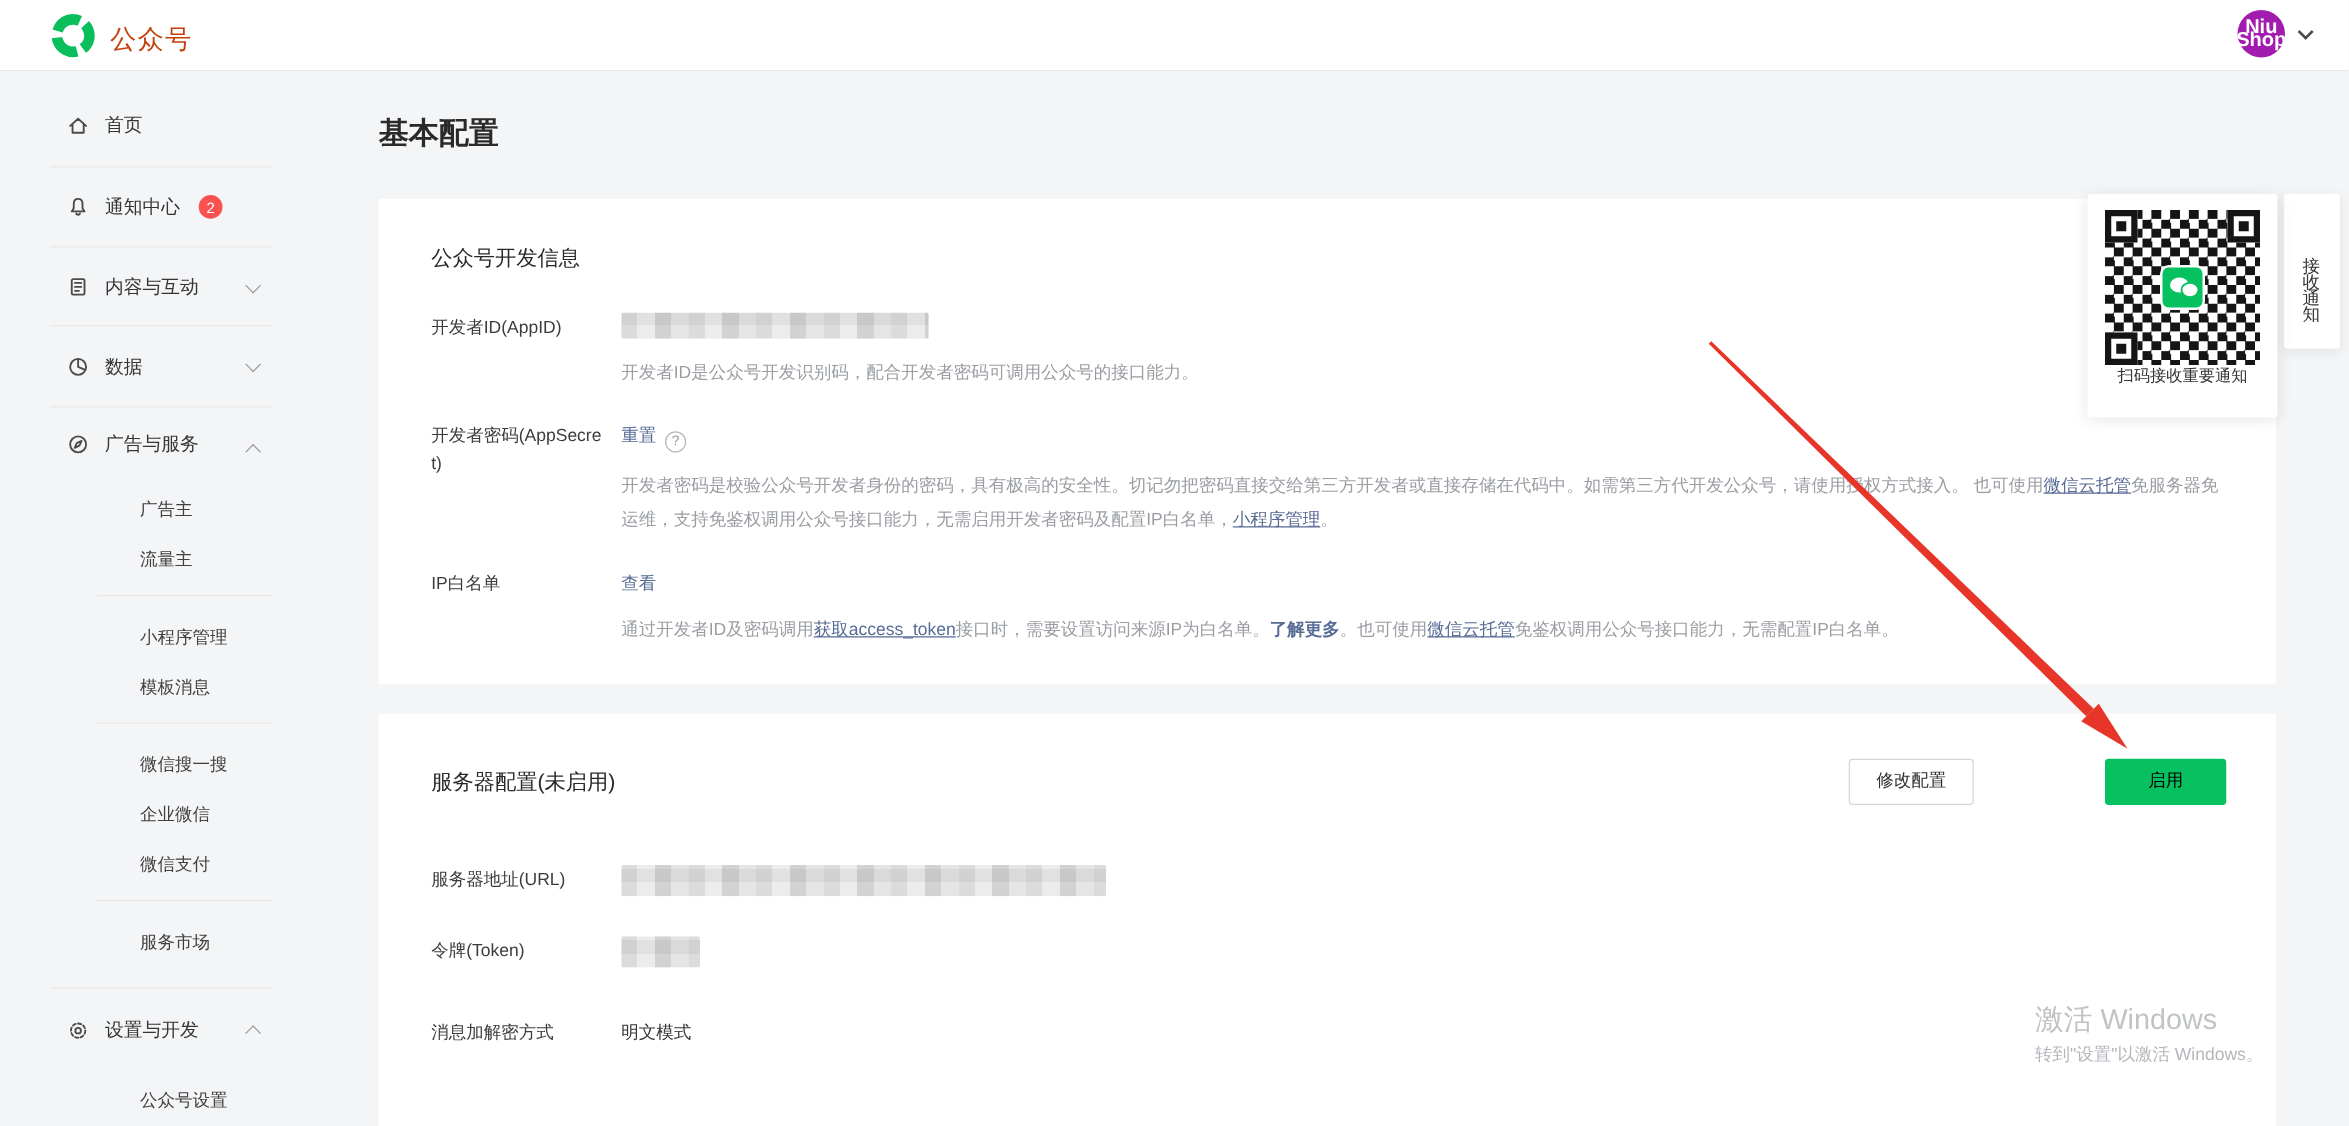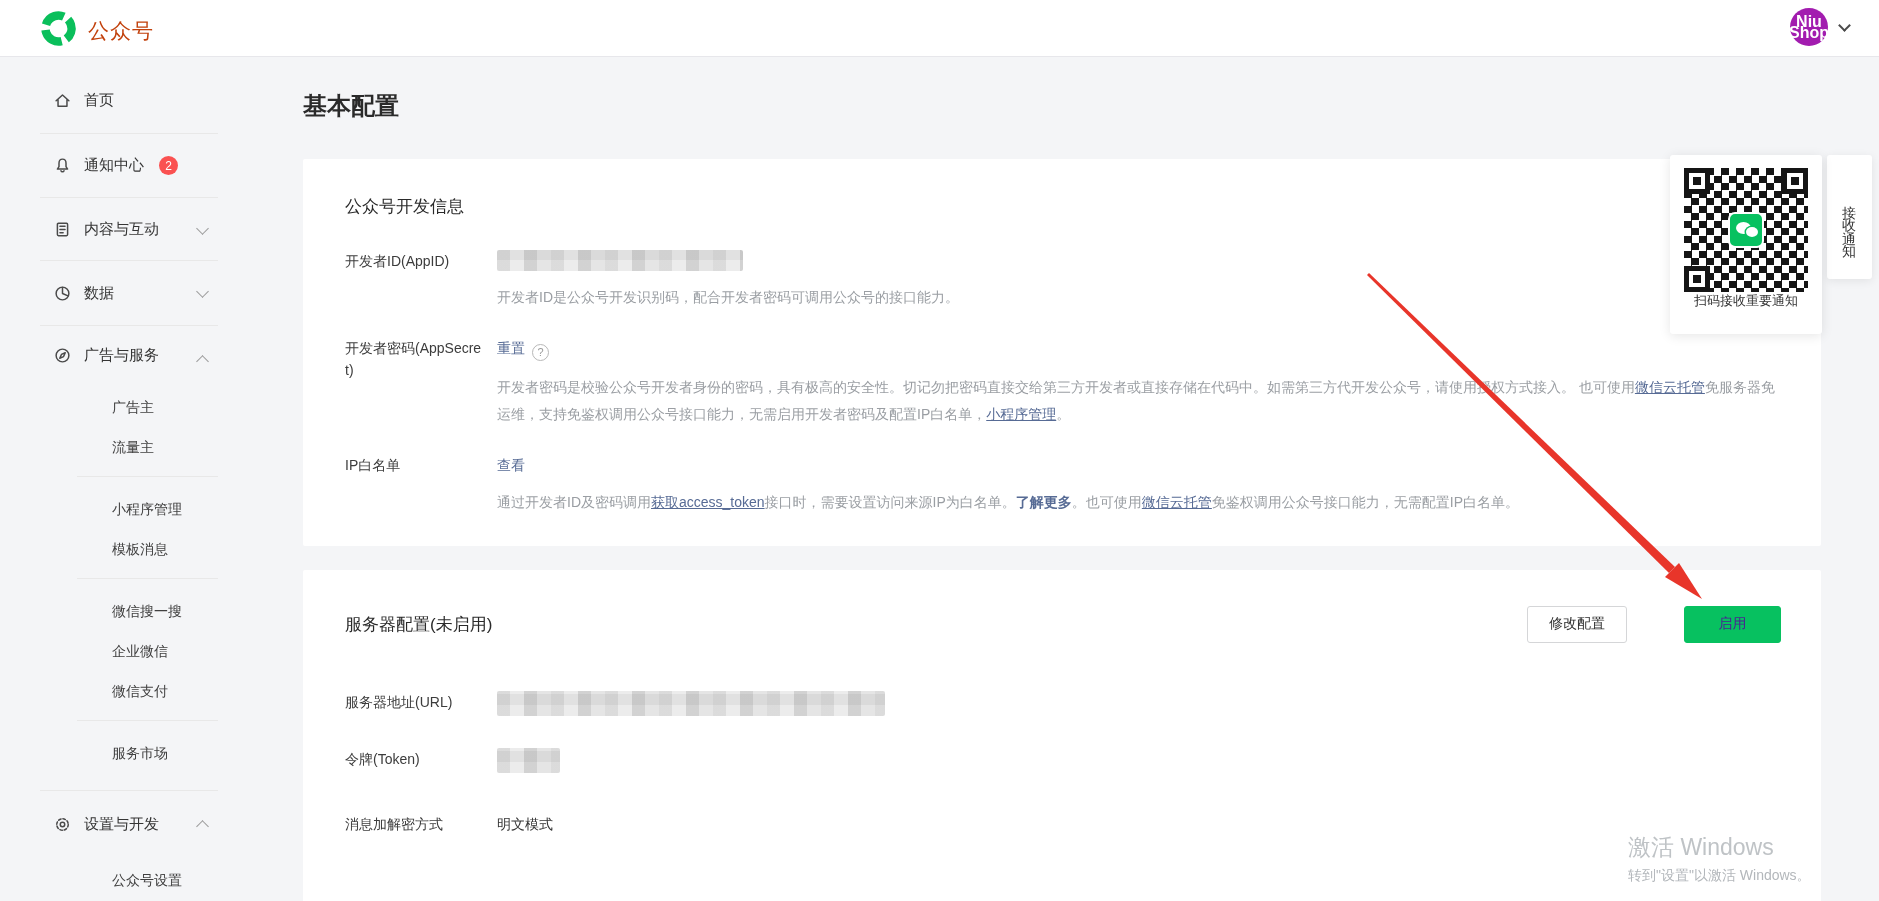--- a/index.html
+++ b/index.html
@@ -50,21 +50,21 @@
   .mosaic { height:21px; border-radius:2px;
     background:
       repeating-linear-gradient(90deg, rgba(0,0,0,.07) 0 13px, rgba(0,0,0,0) 13px 27px, rgba(0,0,0,.11) 27px 40px, rgba(0,0,0,.03) 40px 54px),
       repeating-linear-gradient(0deg, #ececec 0 11px, #e1e1e1 11px 22px); }
   .mosaic.tall { height:25px; }
 
   .card2-head { display:flex; align-items:center;gap:47px; }
   .card2-head .sec-title { flex:1; }
   .btn { height:37px; border-radius:3px; font-size:14px; cursor:pointer; display:inline-flex; align-items:center; justify-content:center; }
   .btn-plain { width:100px; background:#fff; border:1px solid #d5d6d8; color:#2f2f2f; margin-right:10px; }
-  .btn-green { width:97px; background:#07c160; border:1px solid #07c160; color:#4c1d95; }
+  .btn-green { width:97px; background:#07c160; border:1px solid #07c160; color:#000000;margin-left:48px; }
 
   
   .qr-card { position:absolute; left:1670px; top:155px; width:152px; height:179px; background:#fff;
     border-radius:3px; box-shadow:0 2px 12px rgba(0,0,0,.10); z-index:40; padding-top:13px; text-align:center; }
   .qr { width:124px; height:124px; margin:0 auto; position:relative;
     background: conic-gradient(#151515 90deg, #fff 90deg 180deg, #151515 180deg 270deg, #fff 270deg) 0 0 / 15px 15px; }
   .finder { position:absolute; width:26px; height:26px; border:5px solid #151515; background:#fff; }
   .finder::after { content:""; position:absolute; left:4px; top:4px; width:8px; height:8px; background:#151515; }
   .f-tl { left:0; top:0; } .f-tr { right:0; top:0; } .f-bl { left:0; bottom:0; }
   .qr-logo { position:absolute; left:44px; top:44px; width:36px; height:36px; background:#07c160;
@@ -74,21 +74,21 @@
   .qr-cap { margin-top:0; font-size:13px; color:#353535; }
   .notify-tab { position:absolute; left:1827px; top:155px; width:45px; height:124px; background:#fff;
     border-radius:3px; box-shadow:0 2px 10px rgba(0,0,0,.08); z-index:39; cursor:pointer;
     display:flex; align-items:center; justify-content:center; }
   .notify-tab span { writing-mode:vertical-lr; letter-spacing:13px; font-size:14px; color:#353535; padding-top:6px; }
 
   
   .arrow-svg { position:absolute; left:0; top:0; width:1879px; height:901px; z-index:50; pointer-events:none; }
 
   
-  .wm { position:absolute; left:1628px; top:832px; z-index:45; pointer-events:none; }
+  .wm { position:absolute; left:1628px; top:800px; z-index:45; pointer-events:none; }
   .wm1 { font-size:23px; color:#bfc3c6; }
   .wm2 { font-size:14px; color:#b3b7bb; margin-top:4px; }
 
   .icon-stroke { stroke:#4a4a4a; fill:none; stroke-width:1.4; stroke-linecap:round; stroke-linejoin:round; }
 </style>
 </head>
 <body>
 
 <div class="topbar">
   <div class="brand">

